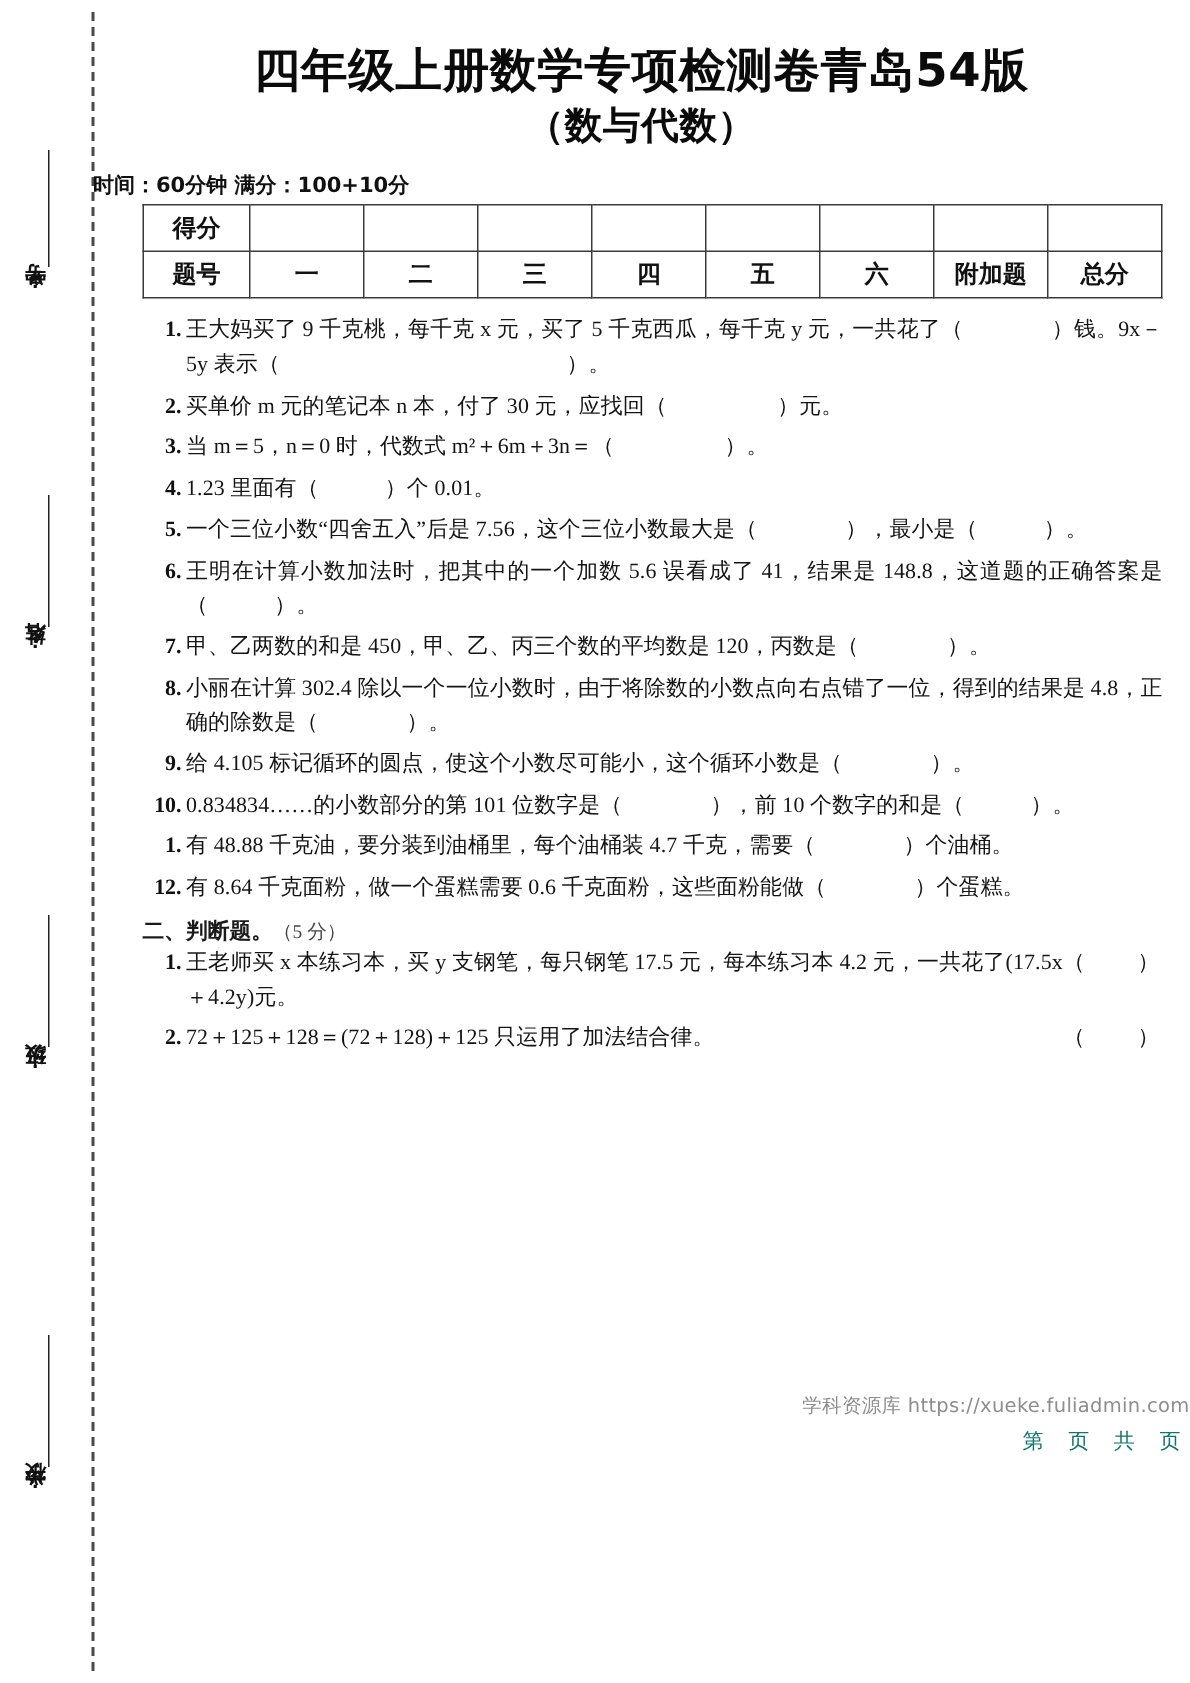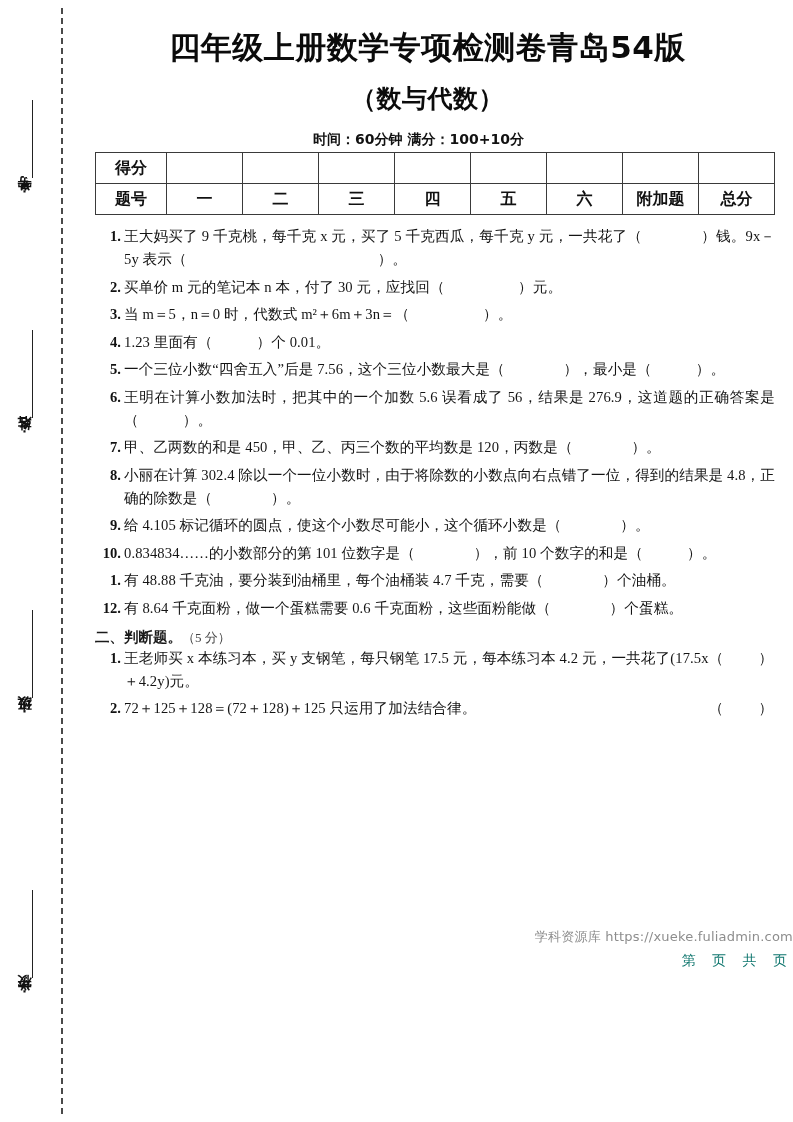--- a/index.html
+++ b/index.html
@@ -71,32 +71,32 @@
   }
   .title-main {
     font-family: "DejaVu Sans", "Liberation Sans", sans-serif;
     font-size: 31px;
     font-weight: bold;
     letter-spacing: 0.5px;
     line-height: 1.28;
     color: #0b0b0b;
   }
   .title-sub {
-    font-family: Liberation Mono, monospace;
+    font-family: Liberation Serif, serif;
     font-size: 25px;
     font-weight: bold;
     letter-spacing: 0.5px;
     line-height: 1.35;
-    margin-top: 16px;
+    margin-top: 0;
     color: #0b0b0b;
   }
 
   .meta-line {
     margin: 14px 18px 3px 0;
-    text-align: center;
+    text-align: left;
     font-family: "DejaVu Sans", "Liberation Sans", sans-serif;
     font-size: 14px;
     font-weight: 600;
     color: #111;
   }
 
   .score-table-wrap {
     margin: 0 18px 0 33px;
   }
   table.score-table {
@@ -263,21 +263,21 @@
     <div class="q">
       <div class="q-num">4.</div>
       <div class="q-body">1.23 里面有（　　　）个 0.01。</div>
     </div>
     <div class="q">
       <div class="q-num">5.</div>
       <div class="q-body">一个三位小数“四舍五入”后是 7.56，这个三位小数最大是（　　　　），最小是（　　　）。</div>
     </div>
     <div class="q">
       <div class="q-num">6.</div>
-      <div class="q-body">王明在计算小数加法时，把其中的一个加数 5.6 误看成了 56，结果是 276.9，这道题的正确答案是（　　　）。</div>
+      <div class="q-body">王明在计算小数加法时，把其中的一个加数 5.6 误看成了 41，结果是 148.8，这道题的正确答案是（　　　）。</div>
     </div>
     <div class="q">
       <div class="q-num">7.</div>
       <div class="q-body">甲、乙两数的和是 450，甲、乙、丙三个数的平均数是 120，丙数是（　　　　）。</div>
     </div>
     <div class="q">
       <div class="q-num">8.</div>
       <div class="q-body">小丽在计算 302.4 除以一个一位小数时，由于将除数的小数点向右点错了一位，得到的结果是 4.8，正确的除数是（　　　　）。</div>
     </div>
     <div class="q">

